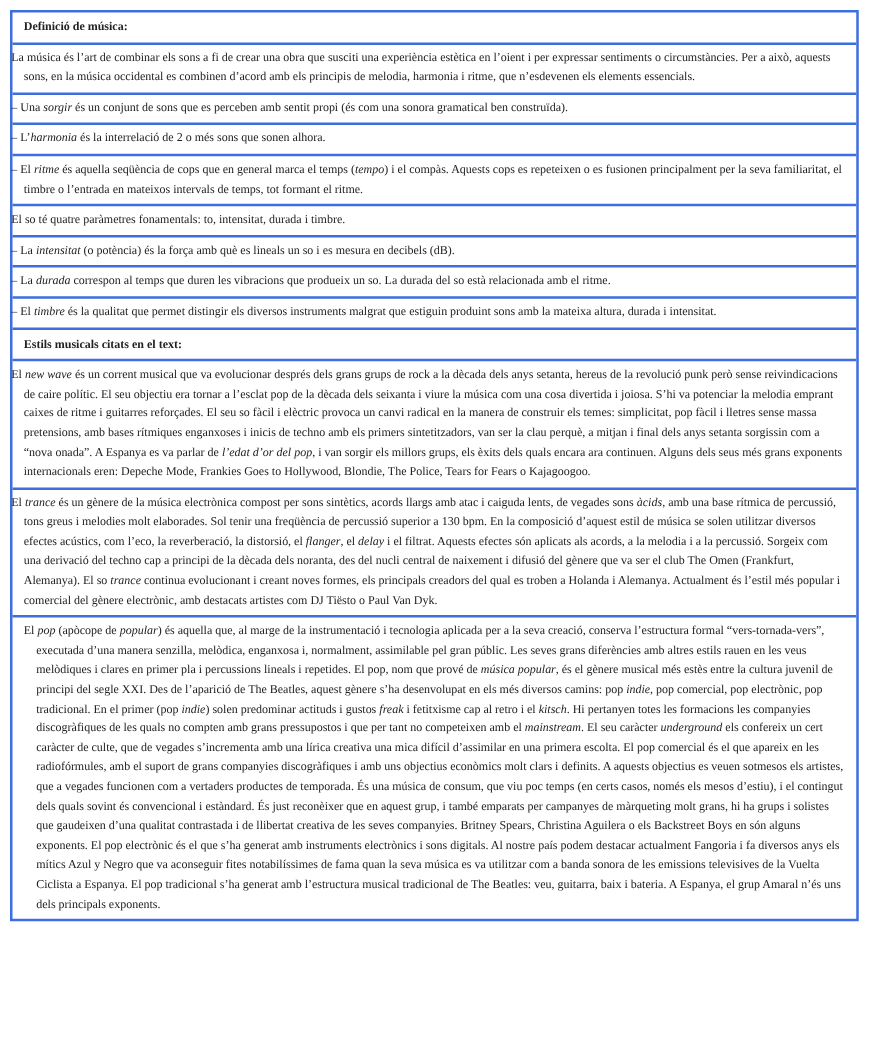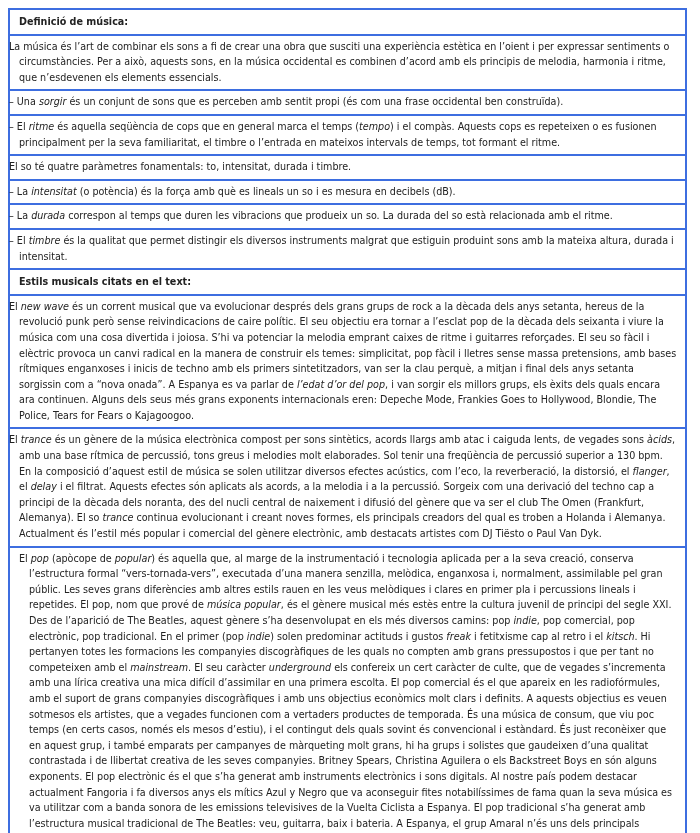--- a/index.html
+++ b/index.html
@@ -8,37 +8,39 @@
       position: absolute; left: 8px; top: 8px; width: 679px;
       border: 2px solid #3d6ee0;
       font-family: "DejaVu Sans", sans-serif;
       font-size: 9.6px; color: #222222;
       box-sizing: border-box;
     }
     .row {
       border-top: 2px solid #3d6ee0;
       padding: 3px 8px 4px 9px;
       line-height: 15.6px;
+      font-family: Liberation Serif, serif;
     }
     .row:first-child { border-top: none; }
     .head { font-weight: bold; padding-top: 4px; padding-bottom: 4px; }
     .para { text-indent: -10px; }
     .para span { text-indent: 0; }
     i { font-style: italic; }
   </style>
 </head>
 <body>
 
 <div class="box">
   <div class="row head">Definició de música:</div>
 
   <div class="row para">La música és l’art de combinar els sons a fi de crear una obra que susciti una experiència estètica en l’oient i per expressar sentiments o circumstàncies. Per a això, aquests sons, en la música occidental es combinen d’acord amb els principis de melodia, harmonia i ritme, que n’esdevenen els elements essencials.</div>
 
-  <div class="row para"><span>– Una </span><i>sorgir</i><span> és un conjunt de sons que es perceben amb sentit propi (és com una frase occidental ben construïda).</span></div>
+  <div class="row para"><span>– Una </span><i>sorgir</i><span> és un conjunt de sons que es perceben amb sentit propi (és com una sonora gramatical ben construïda).</span></div>
 
+  <div class="row para"><span>– L’</span><i>harmonia</i><span> és la interrelació de 2 o més sons que sonen alhora.</span></div>
 
   <div class="row para"><span>– El </span><i>ritme</i><span> és aquella seqüència de cops que en general marca el temps (</span><i>tempo</i><span>) i el compàs. Aquests cops es repeteixen o es fusionen principalment per la seva familiaritat, el timbre o l’entrada en mateixos intervals de temps, tot formant el ritme.</span></div>
 
   <div class="row para">El so té quatre paràmetres fonamentals: to, intensitat, durada i timbre.</div>
 
 
   <div class="row para"><span>– La </span><i>intensitat</i><span> (o potència) és la força amb què es lineals un so i es mesura en decibels (dB).</span></div>
 
   <div class="row para"><span>– La </span><i>durada</i><span> correspon al temps que duren les vibracions que produeix un so. La durada del so està relacionada amb el ritme.</span></div>
 

